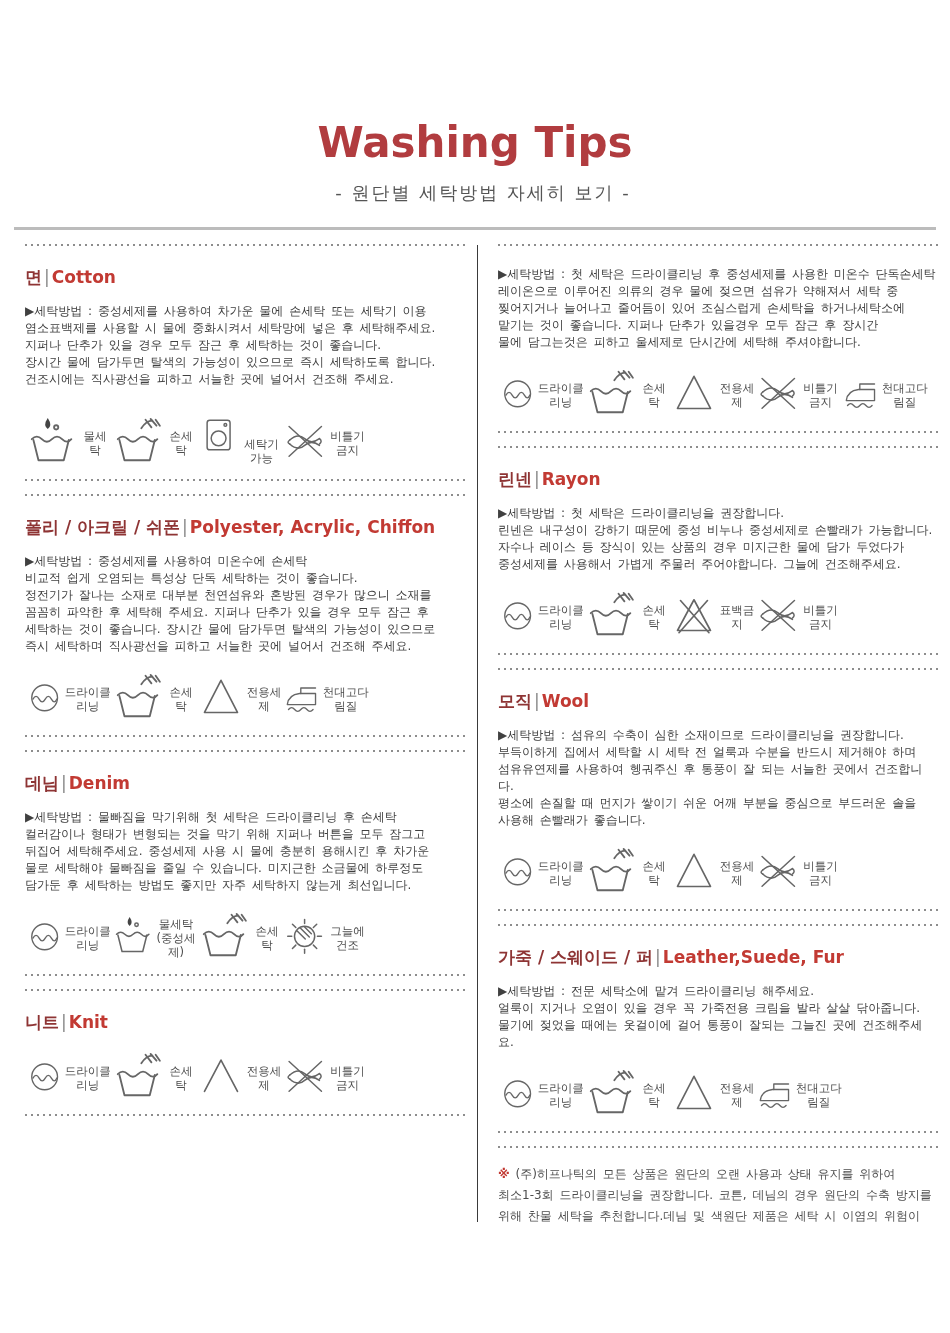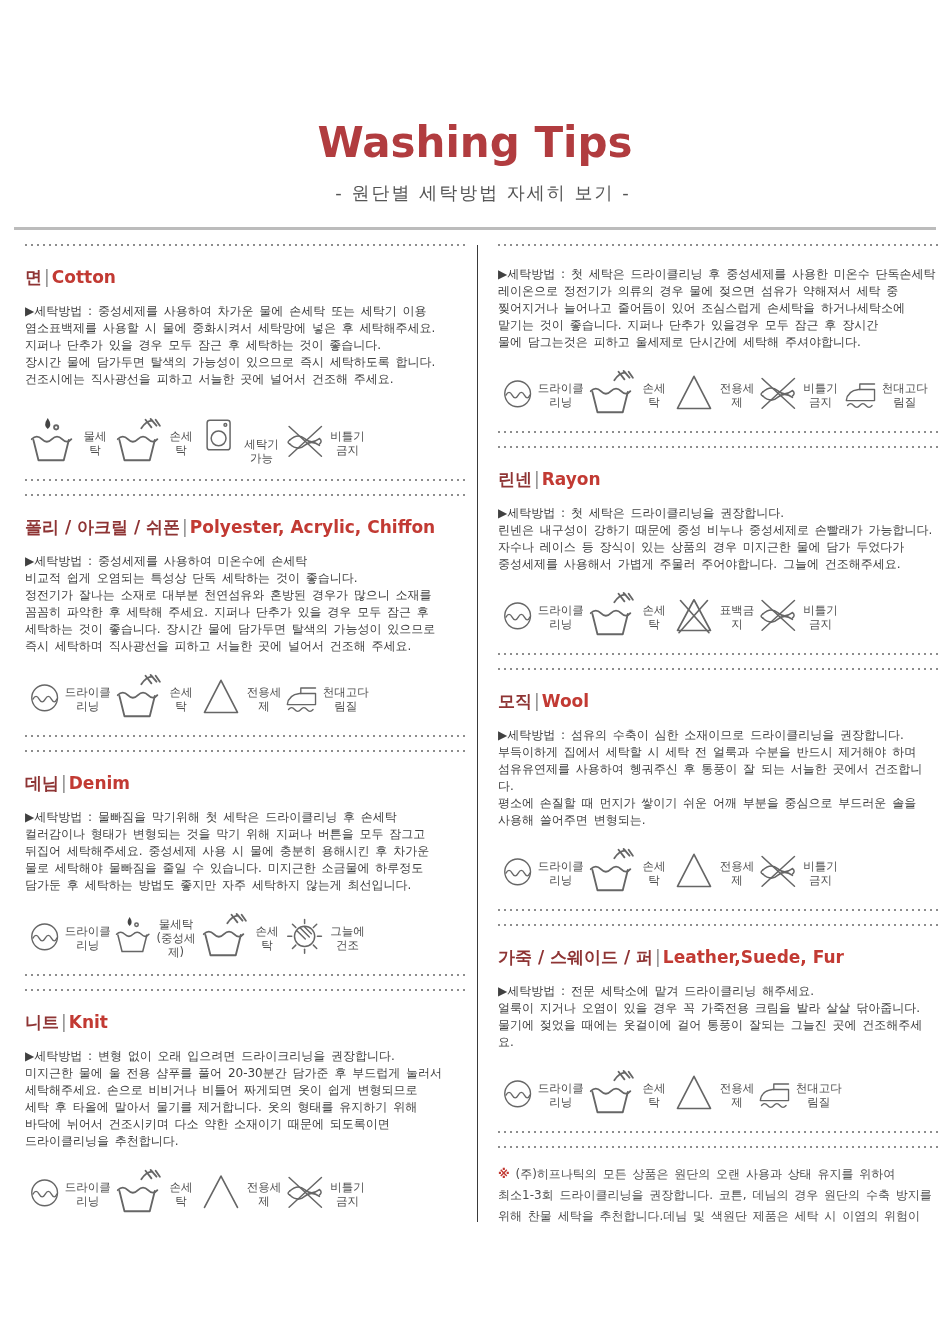--- a/index.html
+++ b/index.html
@@ -204,26 +204,20 @@
             </svg>
             <div class="icon-label" style="white-space:pre-line;font-family:Liberation Serif, serif;">그늘에건조</div>
           </div>
         </div>
     </section>
     <div class="dotline"></div>
     <div class="dotline gap-above"></div>
 
     <section class="sec">
       <h3 class="sec-title"><span class="t-ko">니트</span><span class="t-sep">|</span><span class="t-en">Knit</span></h3>
-      <p class="sec-body">▶세탁방법 : 변형 없이 오래 입으려면 드라이크리닝을 권장합니다.
-미지근한 물에 울 전용 샴푸를 풀어 20-30분간 담가준 후 부드럽게 눌러서
-세탁해주세요. 손으로 비비거나 비틀어 짜게되면 옷이 쉽게 변형되므로
-세탁 후 타올에 말아서 물기를 제거합니다. 옷의 형태를 유지하기 위해
-바닥에 뉘어서 건조시키며 다소 약한 소재이기 때문에 되도록이면
-드라이클리닝을 추천합니다.</p>
       <div class="icons">
           <div class="icon-item">
             <svg width="58" height="50" viewBox="0 0 64 56">
               <circle cx="32" cy="31" r="21"></circle>
               <path d="M13,33 q5,-9 10,0 q5,9 10,0 q5,-9 10,0 q5,9 9,0"></path>
             </svg>
             <div class="icon-label" style="white-space:pre-line;">드라이클리닝</div>
           </div>
           <div class="icon-item">
             <svg width="58" height="50" viewBox="0 0 64 56">
@@ -256,21 +250,21 @@
         </div>
     </section>
     <div class="dotline"></div>
   </div>
 
   <div class="col right">
     <div class="dotline"></div>
 
     <section class="sec">
       <p class="sec-body">▶세탁방법 : 첫 세탁은 드라이클리닝 후 중성세제를 사용한 미온수 단독손세탁
-레이온으로 정전기가 의류의 경우 물에 젖으면 섬유가 약해져서 세탁 중
+레이온으로 이루어진 의류의 경우 물에 젖으면 섬유가 약해져서 세탁 중
 찢어지거나 늘어나고 줄어듬이 있어 조심스럽게 손세탁을 하거나세탁소에
 맡기는 것이 좋습니다. 지퍼나 단추가 있을경우 모두 잠근 후 장시간
 물에 담그는것은 피하고 울세제로 단시간에 세탁해 주셔야합니다.</p>
       <div class="icons">
           <div class="icon-item">
             <svg width="58" height="50" viewBox="0 0 64 56">
               <circle cx="32" cy="31" r="21"></circle>
               <path d="M13,33 q5,-9 10,0 q5,9 10,0 q5,-9 10,0 q5,9 9,0"></path>
             </svg>
             <div class="icon-label" style="white-space:pre-line;">드라이클리닝</div>
@@ -364,21 +358,21 @@
     </section>
     <div class="dotline"></div>
     <div class="dotline gap-above"></div>
 
     <section class="sec">
       <h3 class="sec-title"><span class="t-ko">모직</span><span class="t-sep">|</span><span class="t-en">Wool</span></h3>
       <p class="sec-body">▶세탁방법 : 섬유의 수축이 심한 소재이므로 드라이클리닝을 권장합니다.
 부득이하게 집에서 세탁할 시 세탁 전 얼룩과 수분을 반드시 제거해야 하며
 섬유유연제를 사용하여 헹궈주신 후 통풍이 잘 되는 서늘한 곳에서 건조합니다.
 평소에 손질할 때 먼지가 쌓이기 쉬운 어깨 부분을 중심으로 부드러운 솔을
-사용해 쓸어주면 변형되는.</p>
+사용해 손빨래가 좋습니다.</p>
       <div class="icons">
           <div class="icon-item">
             <svg width="58" height="50" viewBox="0 0 64 56">
               <circle cx="32" cy="31" r="21"></circle>
               <path d="M13,33 q5,-9 10,0 q5,9 10,0 q5,-9 10,0 q5,9 9,0"></path>
             </svg>
             <div class="icon-label" style="white-space:pre-line;">드라이클리닝</div>
           </div>
           <div class="icon-item">
             <svg width="58" height="50" viewBox="0 0 64 56">

